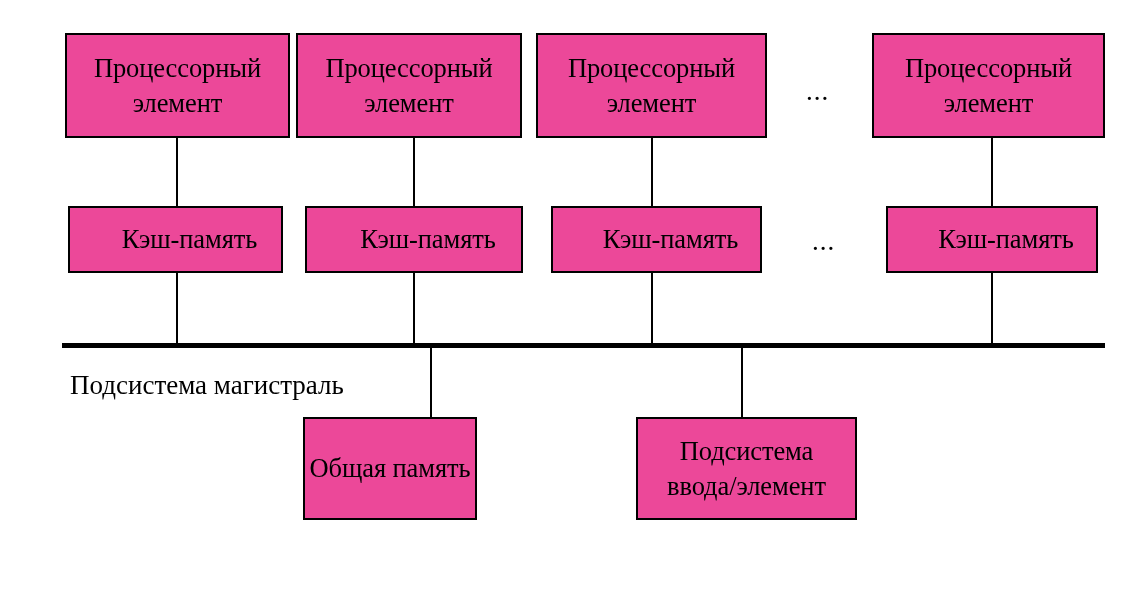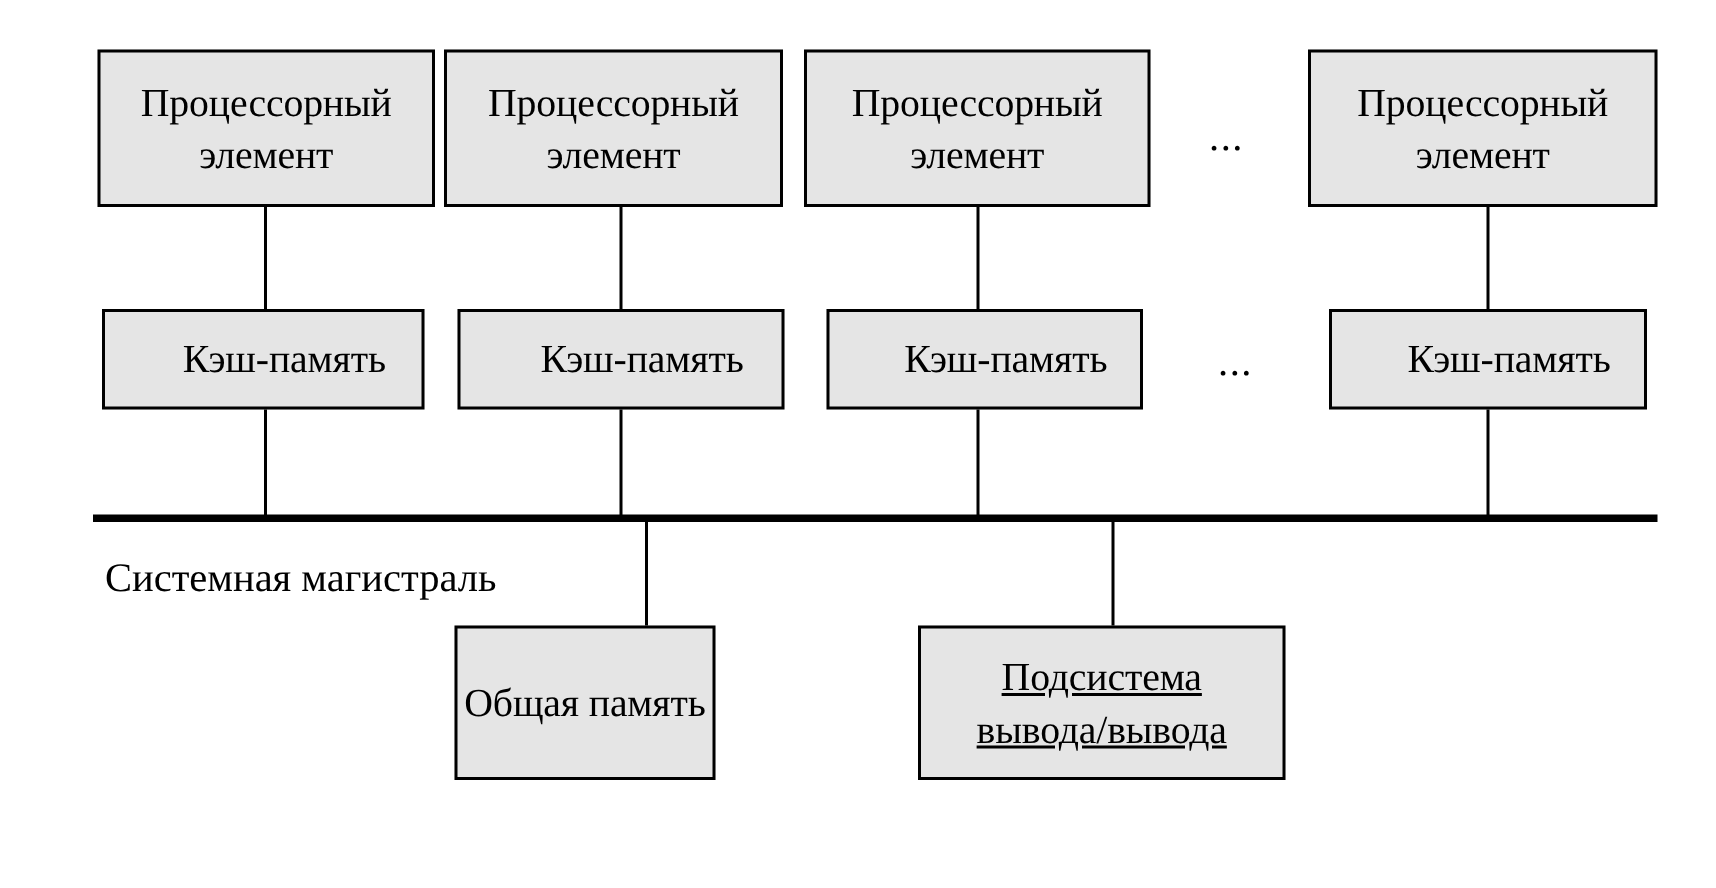--- a/index.html
+++ b/index.html
@@ -13,21 +13,21 @@
     height: 592px;
     background: #ffffff;
     overflow: hidden;
     font-family: "Liberation Serif", "DejaVu Serif", serif;
     color: #000000;
   }
   .node-box {
     position: absolute;
     box-sizing: border-box;
     border: 2px solid #000000;
-    background: #e5e5e5;
+    background: #ec4899;
     display: flex;
     flex-direction: column;
     align-items: center;
     justify-content: center;
     text-align: center;
     z-index: 3;
   }
   .node-line {
     display: block;
     font-size: 27px;
@@ -118,24 +118,24 @@
   <div class="node-box cache-box" style="left:551px; top:206px; width:211px; height:67px;">
     <span class="node-line">Кэш-память</span>
   </div>
 
   <div class="node-box cache-box" style="left:886px; top:206px; width:212px; height:67px;">
     <span class="node-line">Кэш-память</span>
   </div>
 
   <div class="ellipsis" style="left:812px; top:228px;">...</div>
 
-  <div class="bus-label" style="left:70px; top:372px;">Системная магистраль</div>
+  <div class="bus-label" style="left:70px; top:372px;">Подсистема магистраль</div>
 
   <div class="node-box bottom-box" style="left:303px; top:417px; width:174px; height:103px;">
     <span class="node-line">Общая память</span>
   </div>
 
-  <div class="node-box bottom-box" style="left:612px; top:417px; width:245px; height:103px;text-decoration:underline;">
+  <div class="node-box bottom-box" style="left:636px; top:417px; width:221px; height:103px;">
     <span class="node-line">Подсистема</span>
-    <span class="node-line">вывода/вывода</span>
+    <span class="node-line">ввода/элемент</span>
   </div>
 
 </div>
 
 </body></html>

